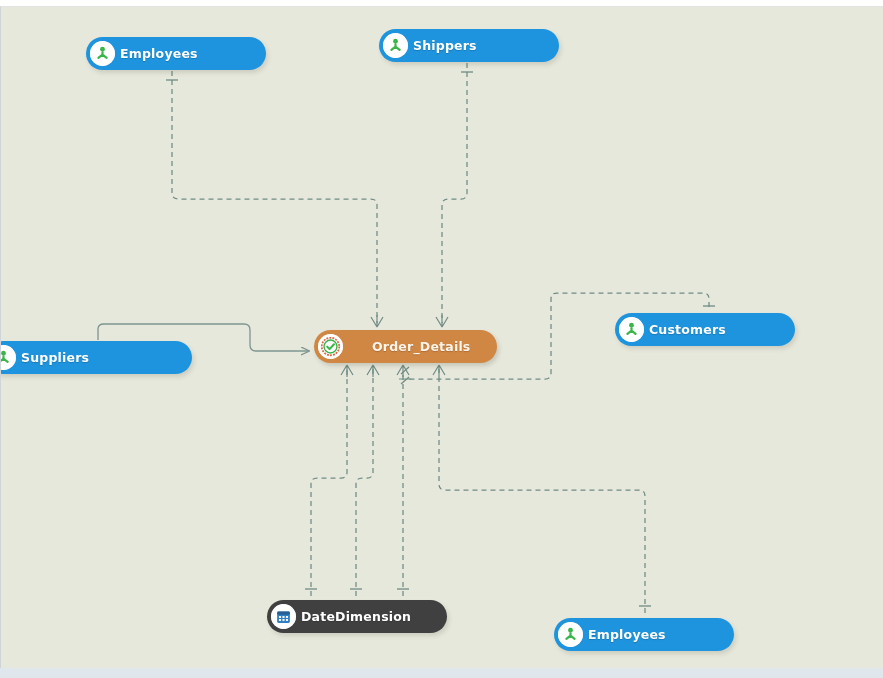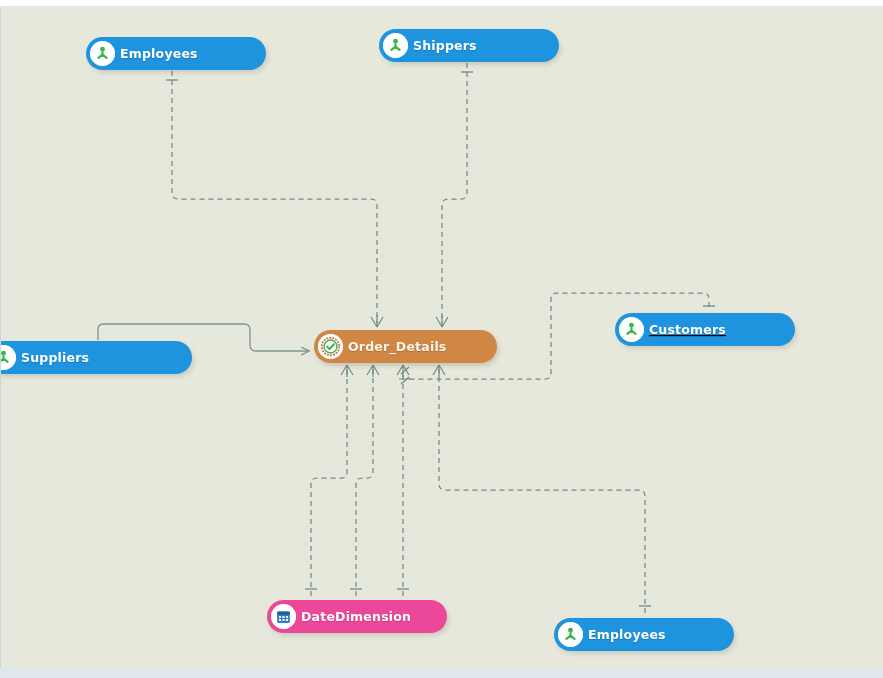--- a/index.html
+++ b/index.html
@@ -83,26 +83,26 @@
   .node .node-label {
     font-size: 12.5px;
     font-weight: bold;
     color: #ffffff;
     letter-spacing: 0.2px;
     white-space: nowrap;
     text-shadow: 0 1px 1px rgba(0,0,0,0.18);
     padding-right: 14px;
   }
   .node.theme-blue { background: #1e94de; }
-  .node.theme-cyan { background: #ec4899; }
+  .node.theme-cyan { background: #404040; }
   .node.theme-orange {
     background: #d08744;
     box-shadow: 2px 3px 4px rgba(90,92,70,0.22);
   }
-  .node.theme-orange .node-label { color: #fdf4ea; }
+  .node.theme-orange .node-label { color: #fdf4ea; margin-left: 24px; }
 
   svg { display: block; overflow: visible; }
 </style>
 </head>
 <body>
 
 <div id="app">
 
   <div class="top-strip"></div>
 
@@ -192,21 +192,21 @@
       <span class="node-icon">
         <svg width="21" height="21" viewBox="0 0 24 24" aria-hidden="true">
           <circle cx="12" cy="12" r="10" fill="none" stroke="#d9674a" stroke-width="2" stroke-dasharray="2.2,1.3"></circle>
           <circle cx="12" cy="12" r="7.4" fill="none" stroke="#3ab54a" stroke-width="1.6"></circle>
           <path d="M8.2 12.2 L10.9 15 L16 9.4" fill="none" stroke="#3ab54a" stroke-width="2.3" stroke-linecap="round" stroke-linejoin="round"></path>
         </svg>
       </span>
       <span class="node-label">Order_Details</span>
     </div>
 
-    <div class="node theme-blue" style="left:614px; top:306px; width:180px;text-decoration:underline;">
+    <div class="node theme-blue" style="left:614px; top:306px; width:180px;">
       <span class="node-icon">
         <svg width="17" height="17" viewBox="0 0 24 24" aria-hidden="true">
           <circle cx="12" cy="6" r="3.4" fill="#3ab54a"></circle>
           <path d="M12 10.2 L12 13.6 M12 13.6 L6.2 18.2 M12 13.6 L17.8 18.2" stroke="#3ab54a" stroke-width="3.1" stroke-linecap="round" fill="none"></path>
         </svg>
       </span>
       <span class="node-label">Customers</span>
     </div>
 
     <div class="node theme-cyan" style="left:266px; top:593px; width:180px;">

